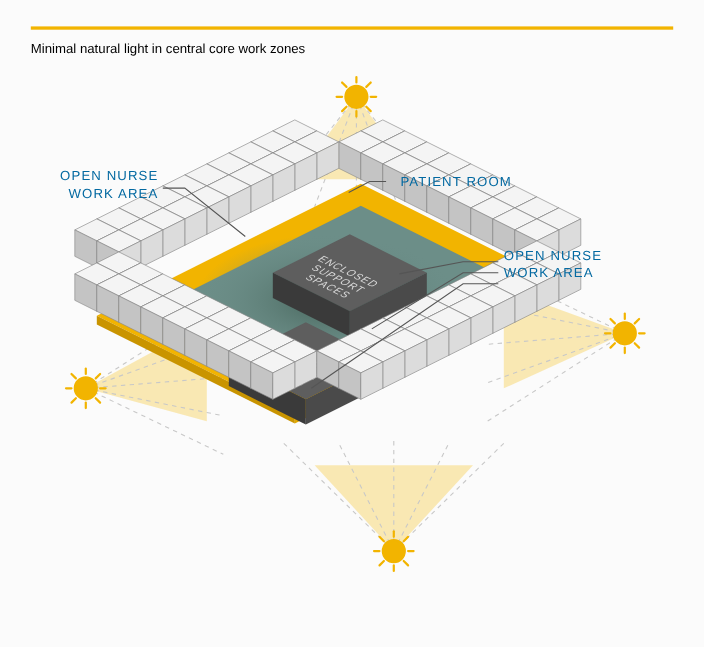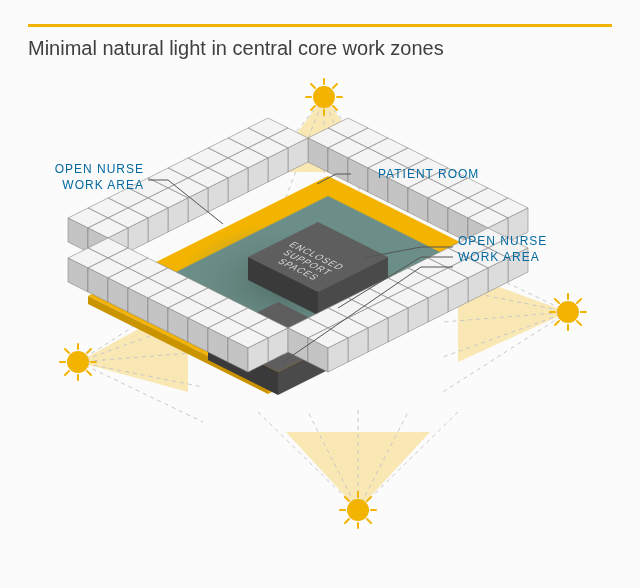--- a/index.html
+++ b/index.html
@@ -1,35 +1,35 @@
 <!DOCTYPE html>
 <html><head>
 <meta charset="utf-8">
 <style>
   html,body{margin:0;padding:0;width:640px;height:588px;background:#fbfbfb;font-family:"Segoe UI",Arial,sans-serif;color:#4a4a4a;}
   .page{padding:24px 28px 0 28px;}
   .title{font-size:30px;letter-spacing:.5px;color:#595959;font-weight:400;margin:0 0 10px 0;}
   .rule{height:3px;background:#f2b400;margin-bottom:10px;}
-  .subtitle{font-size:20px;color:#404040;font-weight:400;margin:0 0 2px 0;}
+  .subtitle{font-size:12px;color:#000000;font-weight:400;margin:0 0 2px 0;}
   .stage{position:relative;width:584px;height:470px;}
   .label{position:absolute;font-size:12px;letter-spacing:1px;color:#0369a1;line-height:1.3;text-align:right;}
   svg{display:block;}
 </style>
 </head>
 <body>
 
 <div class="page">
   <div class="rule"></div>
   <h2 class="subtitle" style="white-space: pre-line;">Minimal natural light in central core work zones</h2>
 
   <div class="stage">
 
     <div class="label" style="left: 6px; top: 100px; width: 110px; white-space: pre-line;">OPEN NURSE
 WORK AREA</div>
-    <div class="label" style="left: 350px; top: 105px; width: 120px; text-align: left; white-space: pre-line;">PATIENT ROOM</div>
+    <div class="label" style="left: 336px; top: 105px; width: 120px; text-align: left; white-space: pre-line;">PATIENT ROOM</div>
     <div class="label" style="left: 430px; top: 172px; width: 120px; text-align: left; white-space: pre-line;">OPEN NURSE
 WORK AREA</div>
 
     <svg width="584" height="470" viewBox="0 0 584 470">
       <defs>
         <radialGradient id="glow" cx="50%" cy="50%" r="50%">
           <stop offset="0%" stop-color="#3f5c52" stop-opacity=".9"></stop>
           <stop offset="100%" stop-color="#6c8e88" stop-opacity="0"></stop>
         </radialGradient>
       </defs>

